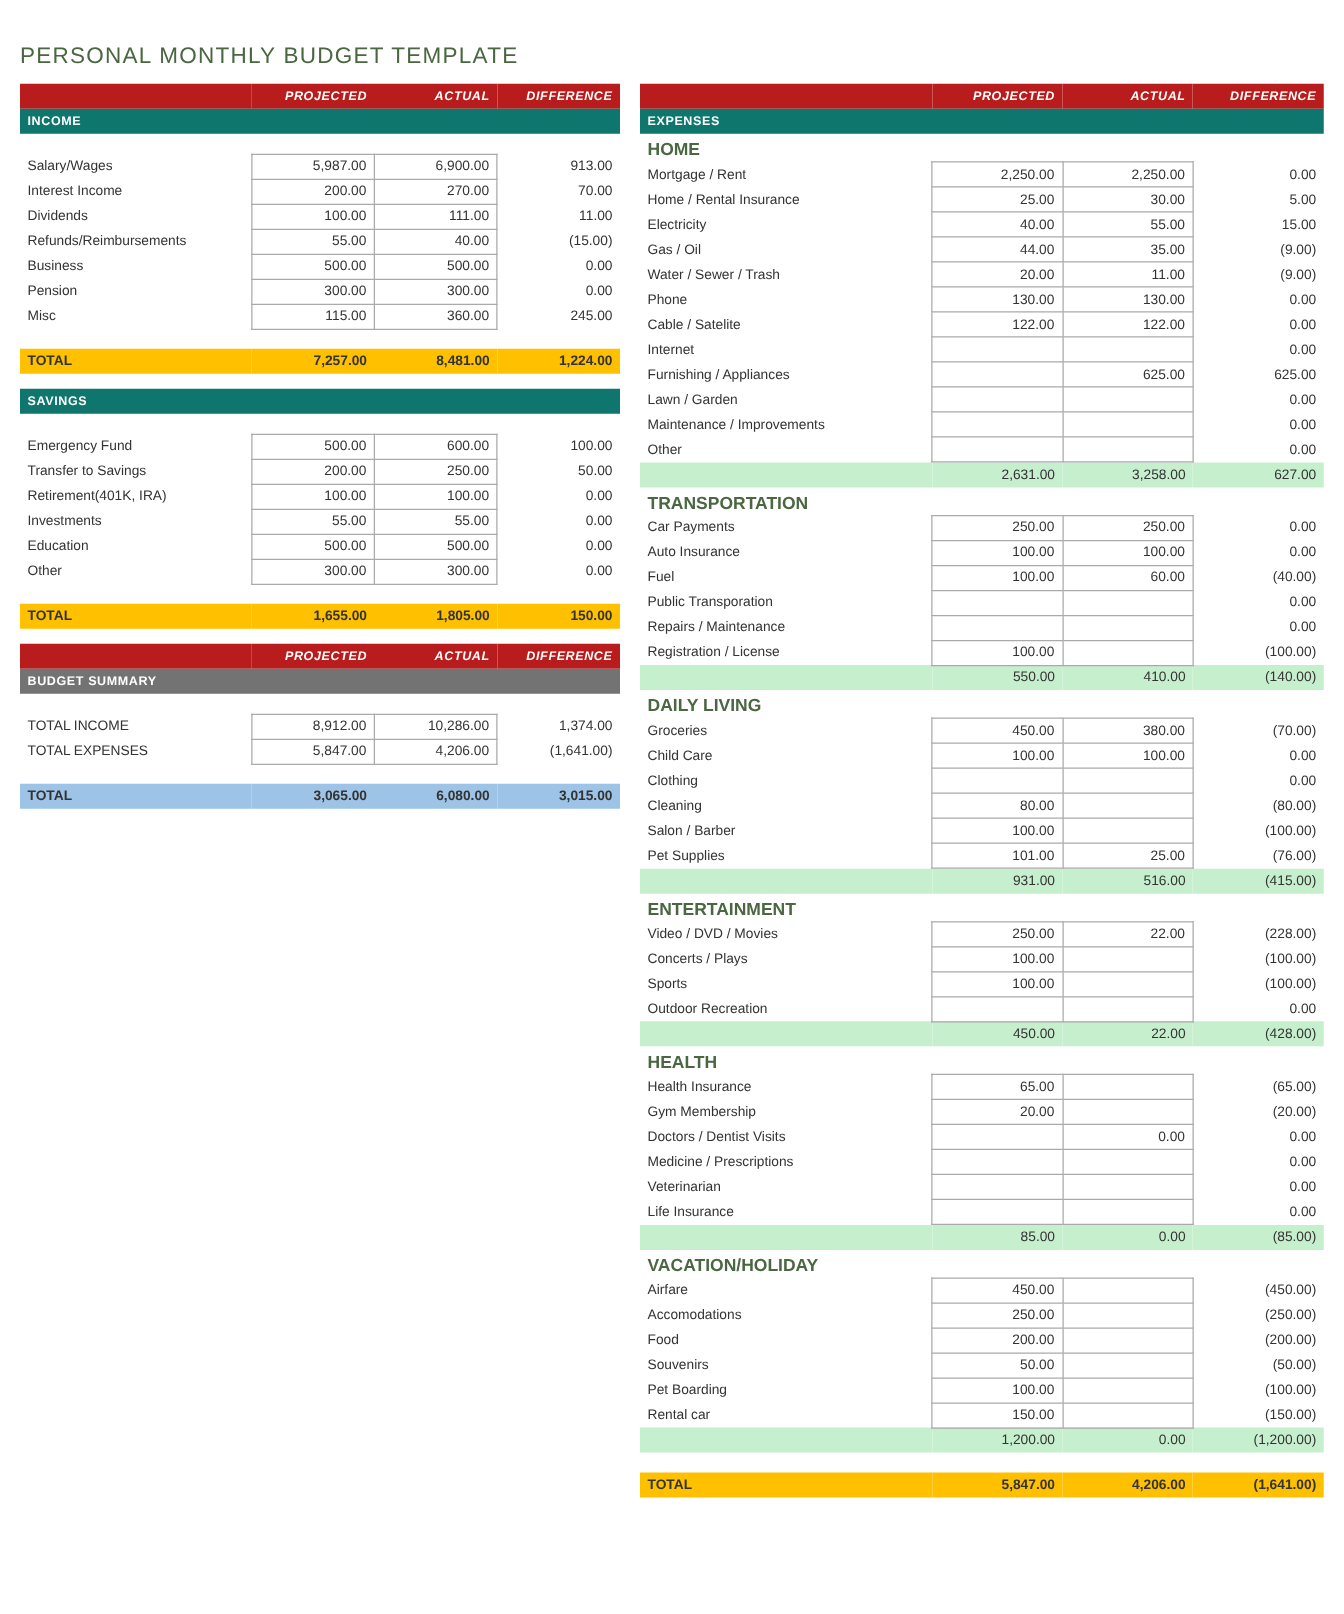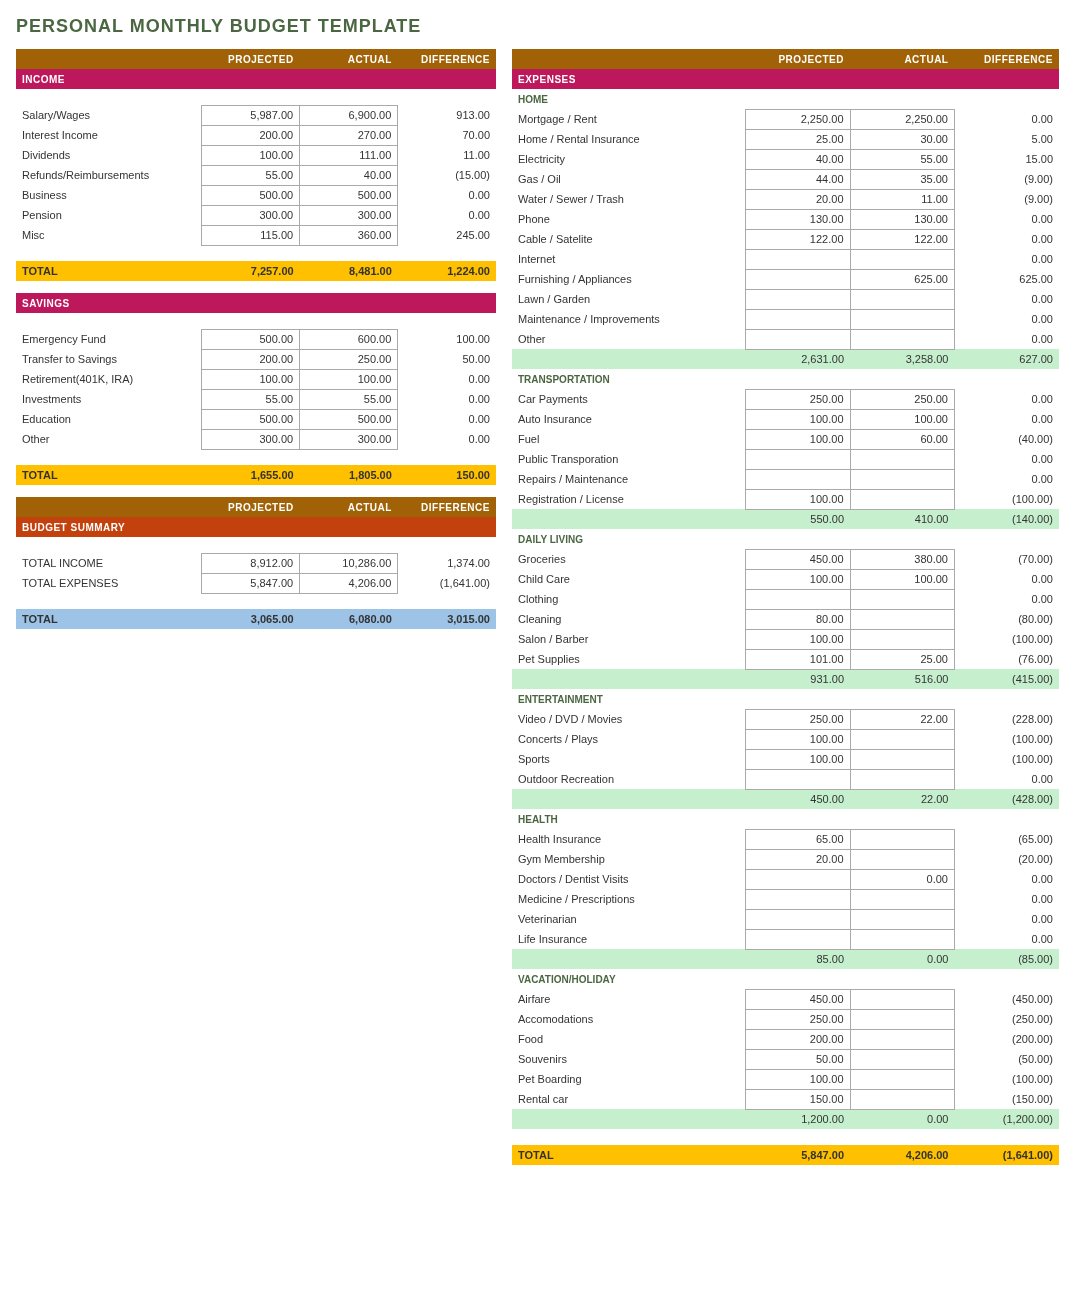--- a/index.html
+++ b/index.html
@@ -5,24 +5,25 @@
     * { margin: 0; padding: 0; box-sizing: border-box; }
     body {
       font-family: Arial, sans-serif;
       font-size: 11px;
       background: #fff;
       padding: 16px;
       width: 1075px;
     }
     .page-title {
       font-size: 18px;
-      font-weight: bold;
+      font-weight: normal;
       color: #4a6741;
       margin-bottom: 12px;
       letter-spacing: 1px;
+      margin-top: 18px;
     }
     .main-layout {
       display: flex;
       gap: 16px;
       align-items: flex-start;
     }
     .left-col { width: 480px; flex-shrink: 0; }
     .right-col { flex: 1; }
 
     
@@ -35,32 +36,33 @@
       padding: 2px 6px;
       height: 20px;
     }
     .col-label { width: 170px; margin-top: 46px; }
     .col-projected { width: 90px; text-align: right; }
     .col-actual { width: 90px; text-align: right; }
     .col-diff { width: 90px; text-align: right; }
 
     
     .header-row th {
-      background-color: #a16207;
+      background-color: #b91c1c;
       color: #fff;
       font-weight: bold;
       text-align: right;
       font-size: 10px;
       letter-spacing: 0.5px;
+      font-style: italic;
     }
     .header-row th:first-child { text-align: left; }
 
     
     .section-header td {
-      background-color: #be185d;
+      background-color: #0f766e;
       color: #fff;
       font-weight: bold;
       font-size: 10px;
       letter-spacing: 0.5px;
     }
 
     
     .data-row td { color: #333; }
     .data-row td:not(:first-child) { text-align: right; }
 
@@ -78,21 +80,21 @@
       color: #333;
       margin-top: 24px;
     }
     .subtotal-row td:not(:first-child) { text-align: right; }
 
     
     .empty-row td { height: 16px; }
 
     
     .summary-section-header td {
-      background-color: #c2410c;
+      background-color: #737373;
       color: #fff;
       font-weight: bold;
       font-size: 10px;
       letter-spacing: 0.5px;
     }
     .summary-data-row td { color: #333; }
     .summary-data-row td:not(:first-child) { text-align: right; }
     .summary-total-row td {
       background-color: #9dc3e6;
       font-weight: bold;
@@ -108,21 +110,21 @@
 
     
     .right-col-label { width: 190px; }
     .right-col-projected { width: 85px; text-align: right; }
     .right-col-actual { width: 85px; text-align: right; }
     .right-col-diff { width: 85px; text-align: right; }
 
     .expense-subsection td {
       font-weight: bold;
       color: #4a6741;
-      font-size: 10px;
+      font-size: 14px;
       padding-top: 4px;
     }
   </style>
 </head>
 <body>
 
 <div class="page-title">PERSONAL MONTHLY BUDGET TEMPLATE</div>
 
 <div class="main-layout">
 

